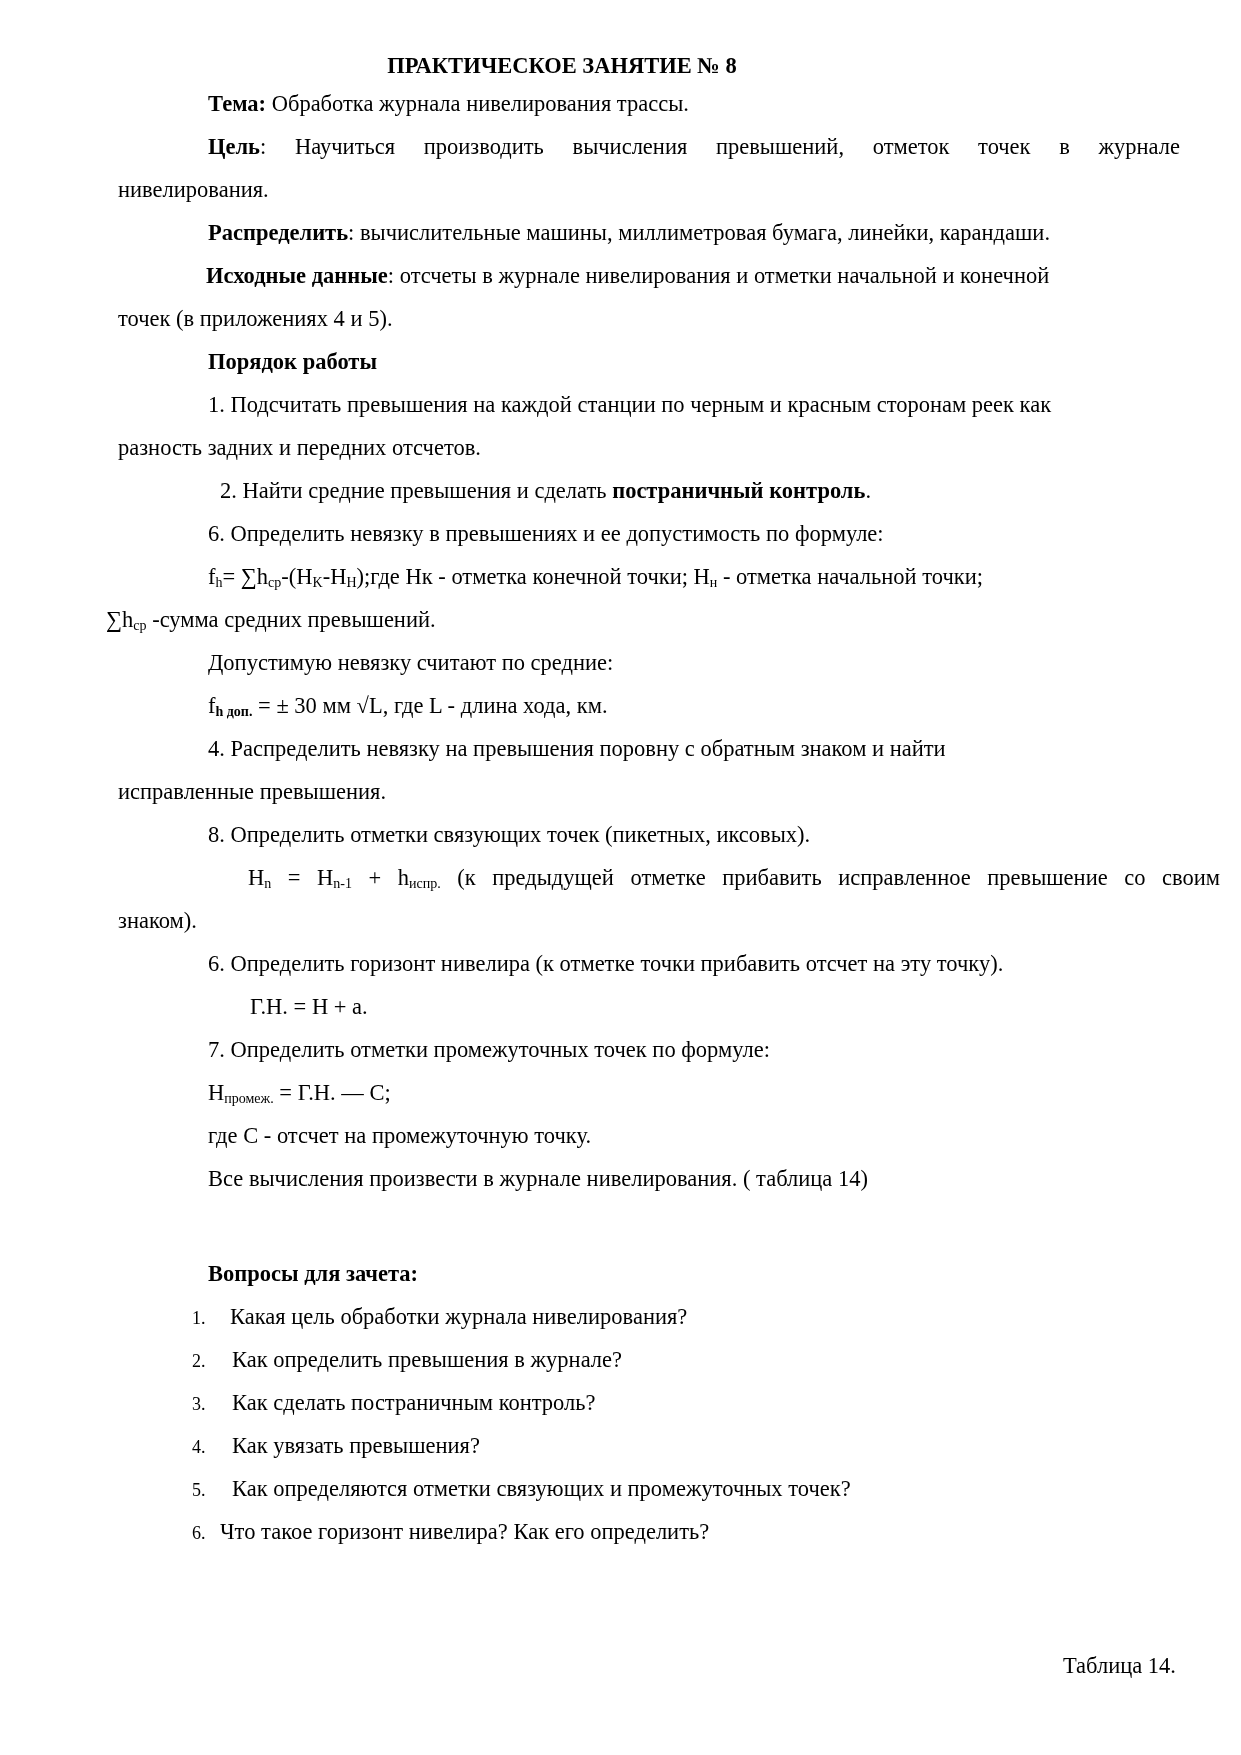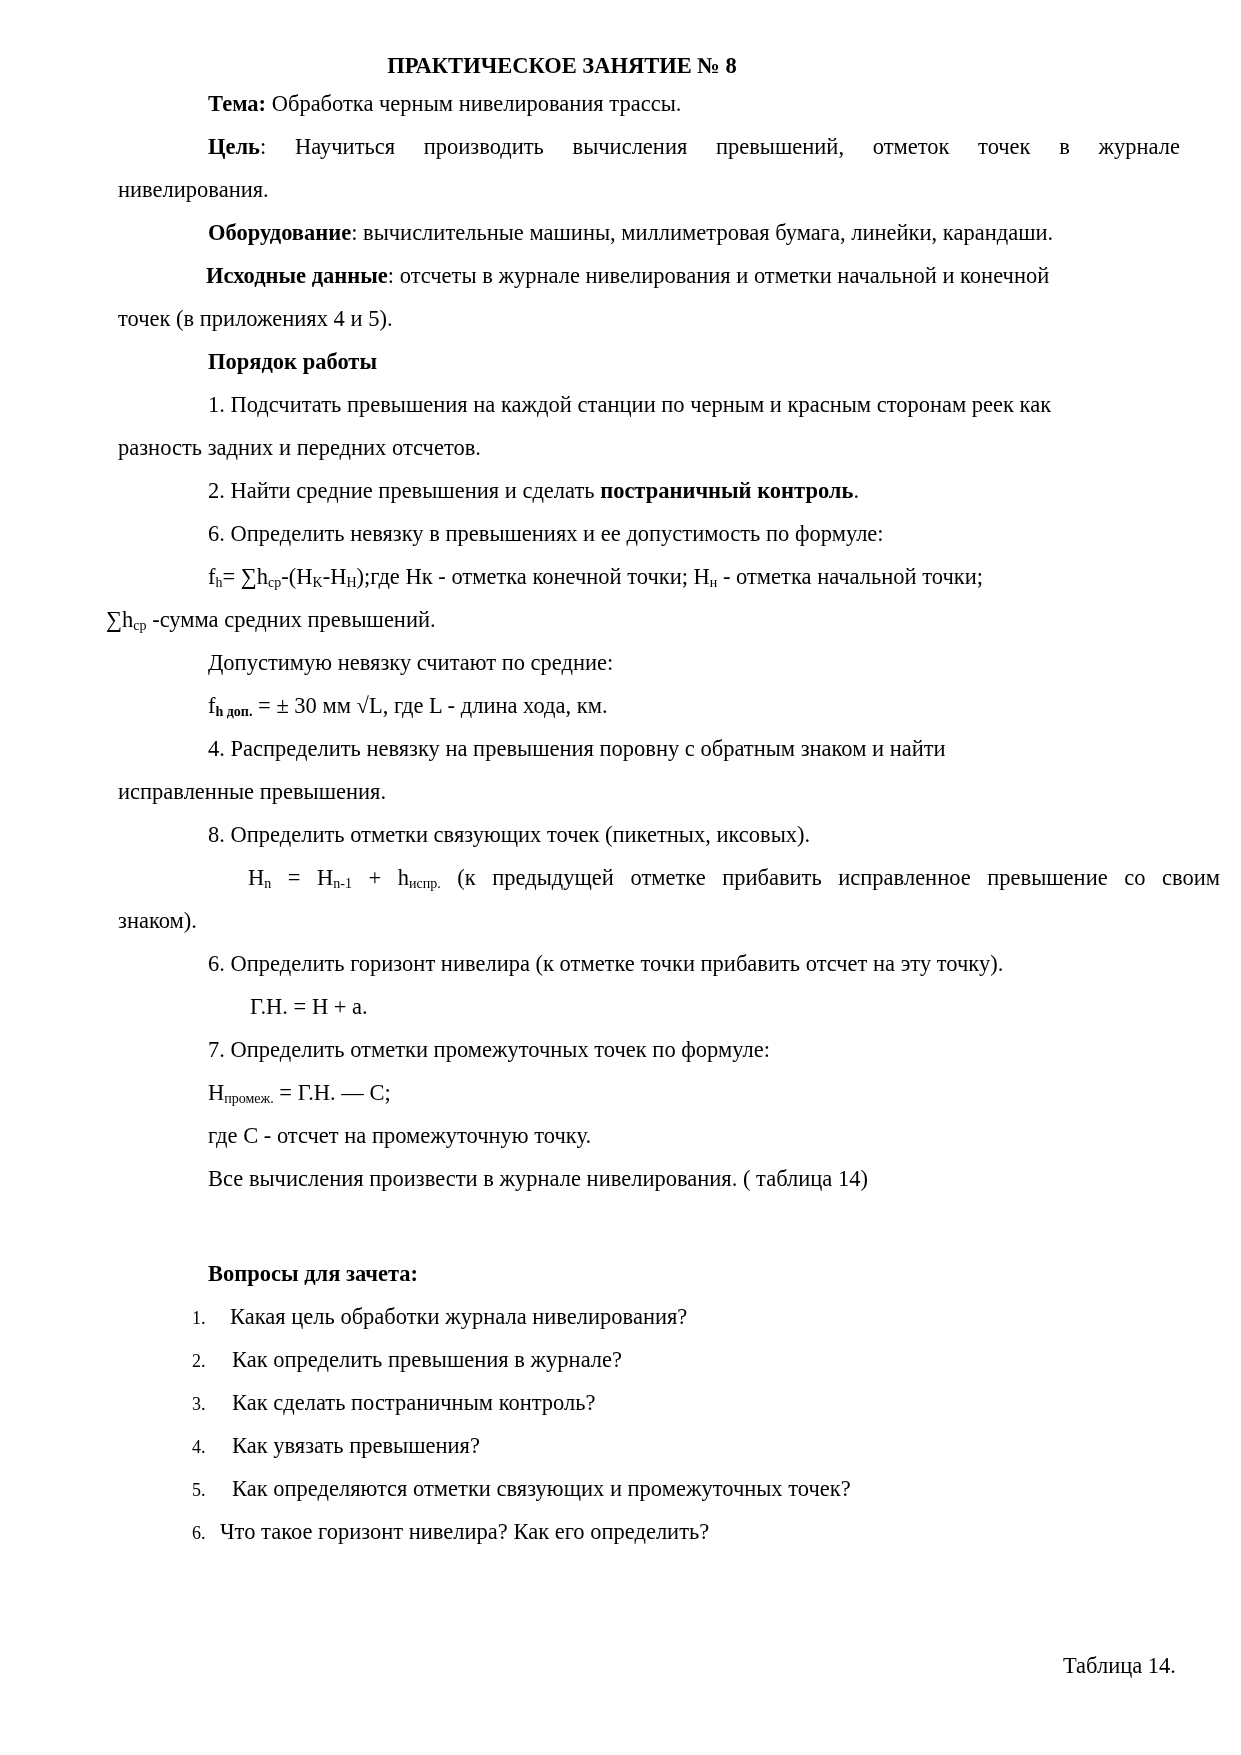--- a/index.html
+++ b/index.html
@@ -12,43 +12,43 @@
   .just { text-align: justify; text-align-last: justify; white-space: normal; }
   sub { font-size: 14px; vertical-align: -3px; line-height: 0; }
   .sm { font-size: 18px; }
 </style>
 </head>
 <body>
 
 <div class="line b" style="left:0;width:1124px;text-align:center;top:52px;">ПРАКТИЧЕСКОЕ ЗАНЯТИЕ № 8</div>
 
 <div class="line" style="left:208px;top:90px;">
-  <span class="b">Тема:</span><span> Обработка черным нивелирования трассы.</span>
+  <span class="b">Тема:</span><span> Обработка журнала нивелирования трассы.</span>
 </div>
 
 <div class="line just" style="left:208px;width:972px;top:133px;">
   <span class="b">Цель</span><span>: Научиться производить вычисления превышений, отметок точек в журнале</span>
 </div>
 <div class="line" style="left:118px;top:176px;">нивелирования.</div>
 
 <div class="line" style="left:208px;top:219px;">
-  <span class="b">Оборудование</span><span>: вычислительные машины, миллиметровая бумага, линейки, карандаши.</span>
+  <span class="b">Распределить</span><span>: вычислительные машины, миллиметровая бумага, линейки, карандаши.</span>
 </div>
 
 <div class="line" style="left:206px;top:262px;">
   <span class="b">Исходные данные</span><span>: отсчеты в журнале нивелирования и отметки начальной и конечной</span>
 </div>
 <div class="line" style="left:118px;top:305px;">точек (в приложениях 4 и 5).</div>
 
 <div class="line b" style="left:208px;top:348px;">Порядок работы</div>
 
 <div class="line" style="left:208px;top:391px;">1. Подсчитать превышения на каждой станции по черным и красным сторонам реек как</div>
 <div class="line" style="left:118px;top:434px;">разность задних и передних отсчетов.</div>
 
-<div class="line" style="left:208px;top:477px;">
+<div class="line" style="left:220px;top:477px;">
   <span>2. Найти средние превышения и сделать </span><span class="b">постраничный контроль</span><span>.</span>
 </div>
 
 <div class="line" style="left:208px;top:520px;">6. Определить невязку в превышениях и ее допустимость по формуле:</div>
 
 <div class="line" style="left:208px;top:563px;">
   <span>f</span><sub>h</sub><span>= ∑h</span><sub>cp</sub><span>-(H</span><sub>K</sub><span>-H</span><sub>H</sub><span>);где Нк - отметка конечной точки; Н</span><sub>н</sub><span> - отметка начальной точки;</span>
 </div>
 <div class="line" style="left:106px;top:606px;">
   <span>∑h</span><sub>cp</sub><span> -сумма средних превышений.</span>

